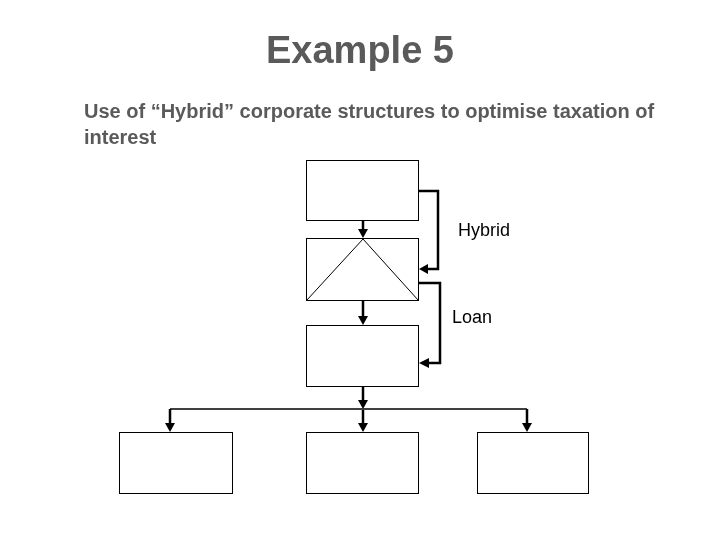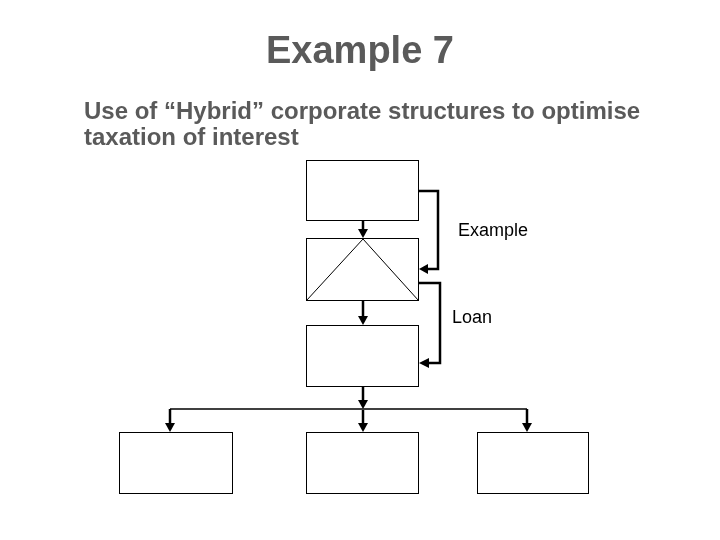--- a/index.html
+++ b/index.html
@@ -20,21 +20,21 @@
     font-size: 38px;
     font-weight: bold;
     color: #5a5a5a;
     margin: 0;
   }
   .slide-subtitle {
     position: absolute;
     left: 84px;
     top: 98px;
     width: 585px;
-    font-size: 24px;
+    font-size: 20px;
     line-height: 26px;
     font-weight: bold;
     color: #5a5a5a;
     margin: 0;
   }
   .obox {
     position: absolute;
     box-sizing: border-box;
     border: 1px solid #000000;
     background: #ffffff;
@@ -63,21 +63,21 @@
   .cline    { stroke: #000000; stroke-width: 2.5; fill: none; }
   .thinline { stroke: #000000; stroke-width: 1.3; fill: none; }
   .hairline { stroke: #000000; stroke-width: 1; fill: none; }
   .ahead    { fill: #000000; stroke: none; }
 </style>
 </head>
 <body>
 
 <div class="slide">
 
-  <h1 class="slide-title">Example 7</h1>
+  <h1 class="slide-title">Example 5</h1>
 
   <p class="slide-subtitle">Use of “Hybrid” corporate structures to optimise taxation of interest</p>
 
   <div class="obox box-top"></div>
   <div class="obox box-hybrid"></div>
   <div class="obox box-sub"></div>
   <div class="obox box-bot-left"></div>
   <div class="obox box-bot-center"></div>
   <div class="obox box-bot-right"></div>
 
@@ -124,16 +124,16 @@
       <path class="cline" d="M363,410 L363,424"></path>
       <polygon class="ahead" points="358,423 368,423 363,432"></polygon>
     </g>
 
     <g>
       <path class="cline" d="M527,409 L527,424"></path>
       <polygon class="ahead" points="522,423 532,423 527,432"></polygon>
     </g>
   </svg>
 
-  <div class="dlabel label-equity">Example</div>
+  <div class="dlabel label-equity">Hybrid</div>
   <div class="dlabel label-loan">Loan</div>
 
 </div>
 
 </body></html>

